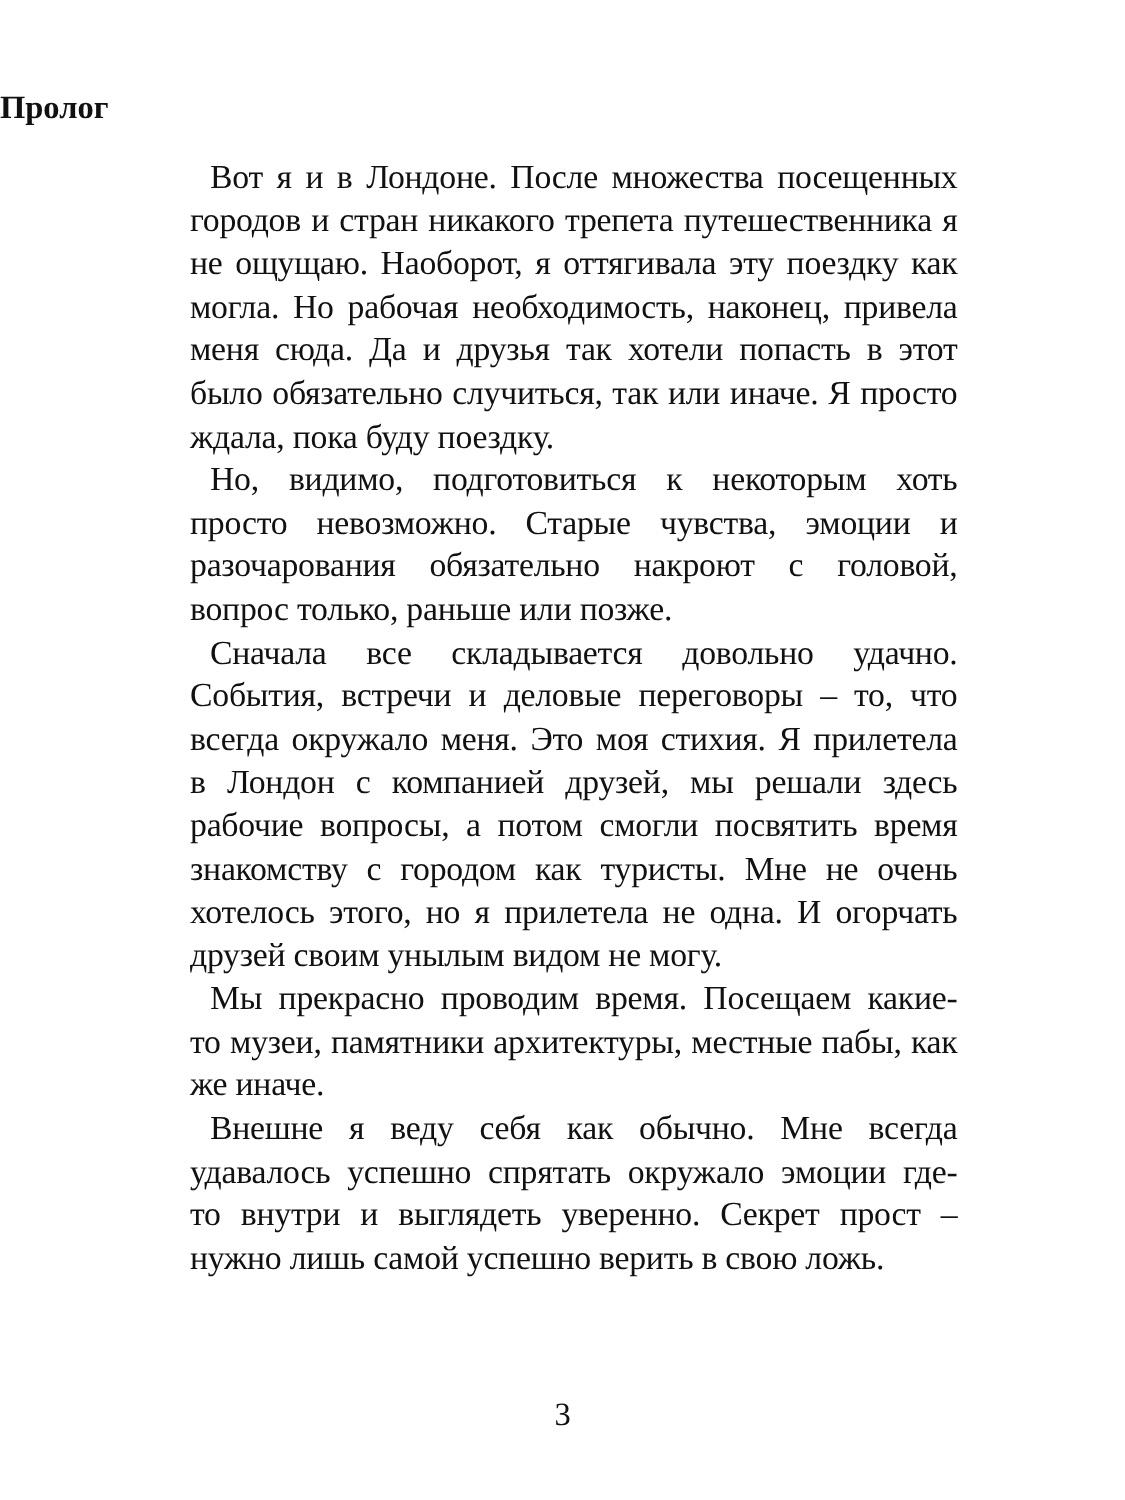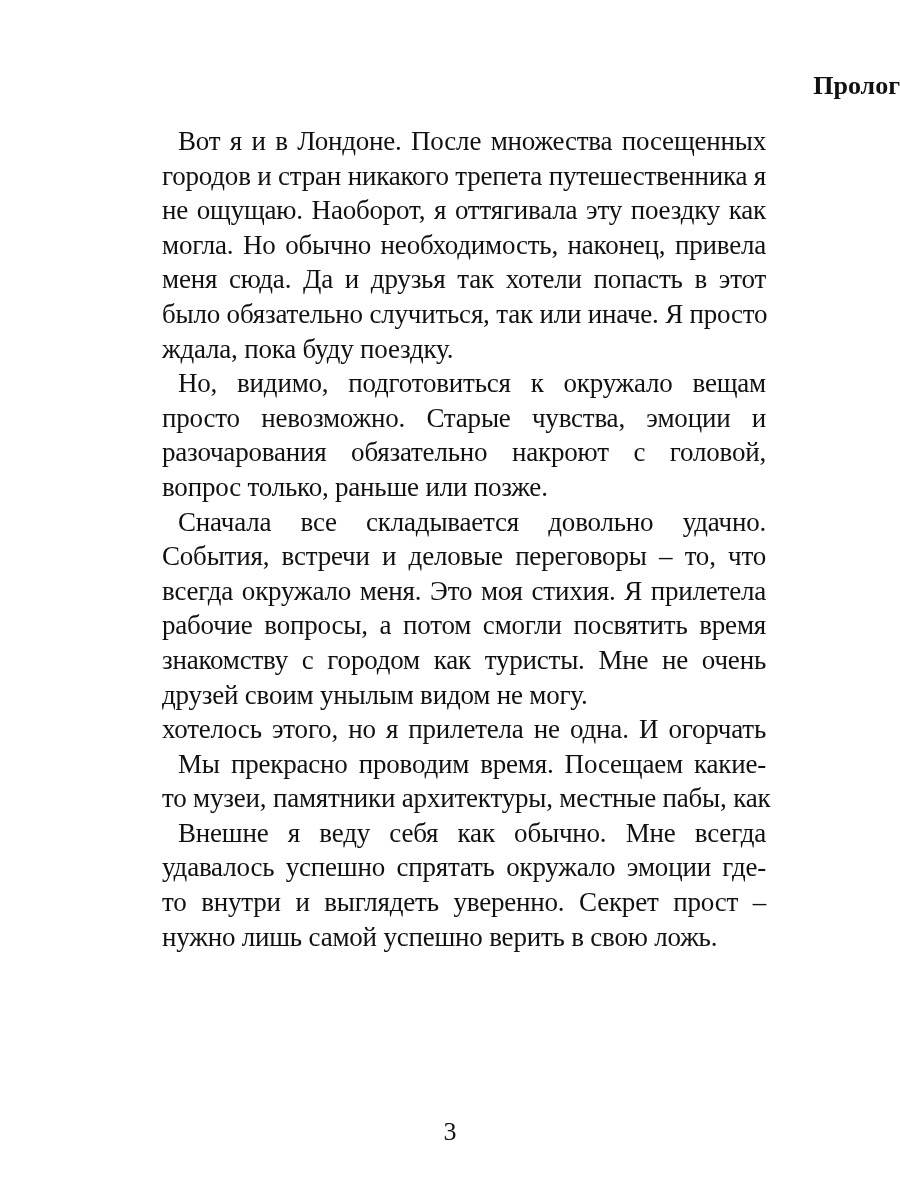--- a/index.html
+++ b/index.html
@@ -4,68 +4,70 @@
   <style>
     html, body { margin: 0; padding: 0; background: #ffffff; }
     body { width: 900px; height: 1200px; position: relative; overflow: hidden; }
     .page {
       position: absolute; left: 0; top: 0; width: 900px; height: 1200px;
       background: #ffffff; color: #111111;
       font-family: "Liberation Serif", "DejaVu Serif", serif;
     }
     .title {
       position: absolute; left: 0; width: 900px; top: 68px;
-      text-align: right; font-weight: bold; font-size: 26px; line-height: 36px;
+      text-align: left; font-weight: bold; font-size: 26px; line-height: 36px;
     }
     .body {
       position: absolute; left: 152px; width: 614px; top: 124px;
       font-size: 27px;
     }
     .line {
       height: 34.6px; line-height: 34.6px; white-space: nowrap;
-      text-align: justify; text-align-last: justify; letter-spacing: -0.2px; margin-left: 10px;
+      text-align: justify; text-align-last: justify; letter-spacing: -0.2px;
     }
     .line.indent { padding-left: 16px; }
     .line.last { text-align-last: left; }
     .pagenum {
       position: absolute; left: 0; width: 900px; top: 1116px;
       text-align: center; font-size: 26px; line-height: 32px;
     }
   </style>
 </head>
 <body>
 
 <div class="page">
   <div class="title">Пролог</div>
 
   <div class="body">
 
     <div class="line indent">Вот я и в Лондоне. После множества посещенных</div>
     <div class="line">городов и стран никакого трепета путешественника я</div>
     <div class="line">не ощущаю. Наоборот, я оттягивала эту поездку как</div>
-    <div class="line">могла. Но обычно необходимость, наконец, привела</div>
+    <div class="line">могла. Но рабочая необходимость, наконец, привела</div>
     <div class="line">меня сюда. Да и друзья так хотели попасть в этот</div>
     <div class="line">было обязательно случиться, так или иначе. Я просто</div>
     <div class="line last">ждала, пока буду поездку.</div>
 
-    <div class="line indent">Но, видимо, подготовиться к окружало вещам</div>
+    <div class="line indent">Но, видимо, подготовиться к некоторым хоть</div>
     <div class="line">просто невозможно. Старые чувства, эмоции и</div>
     <div class="line">разочарования обязательно накроют с головой,</div>
     <div class="line last">вопрос только, раньше или позже.</div>
 
     <div class="line indent">Сначала все складывается довольно удачно.</div>
     <div class="line">События, встречи и деловые переговоры – то, что</div>
     <div class="line">всегда окружало меня. Это моя стихия. Я прилетела</div>
+    <div class="line">в Лондон с компанией друзей, мы решали здесь</div>
     <div class="line">рабочие вопросы, а потом смогли посвятить время</div>
     <div class="line">знакомству с городом как туристы. Мне не очень</div>
+    <div class="line">хотелось этого, но я прилетела не одна. И огорчать</div>
     <div class="line last">друзей своим унылым видом не могу.</div>
-    <div class="line">хотелось этого, но я прилетела не одна. И огорчать</div>
 
     <div class="line indent">Мы прекрасно проводим время. Посещаем какие-</div>
     <div class="line">то музеи, памятники архитектуры, местные пабы, как</div>
+    <div class="line last">же иначе.</div>
 
     <div class="line indent">Внешне я веду себя как обычно. Мне всегда</div>
     <div class="line">удавалось успешно спрятать окружало эмоции где-</div>
     <div class="line">то внутри и выглядеть уверенно. Секрет прост –</div>
     <div class="line last">нужно лишь самой успешно верить в свою ложь.</div>
 
   </div>
 
   <div class="pagenum">3</div>
 </div>

